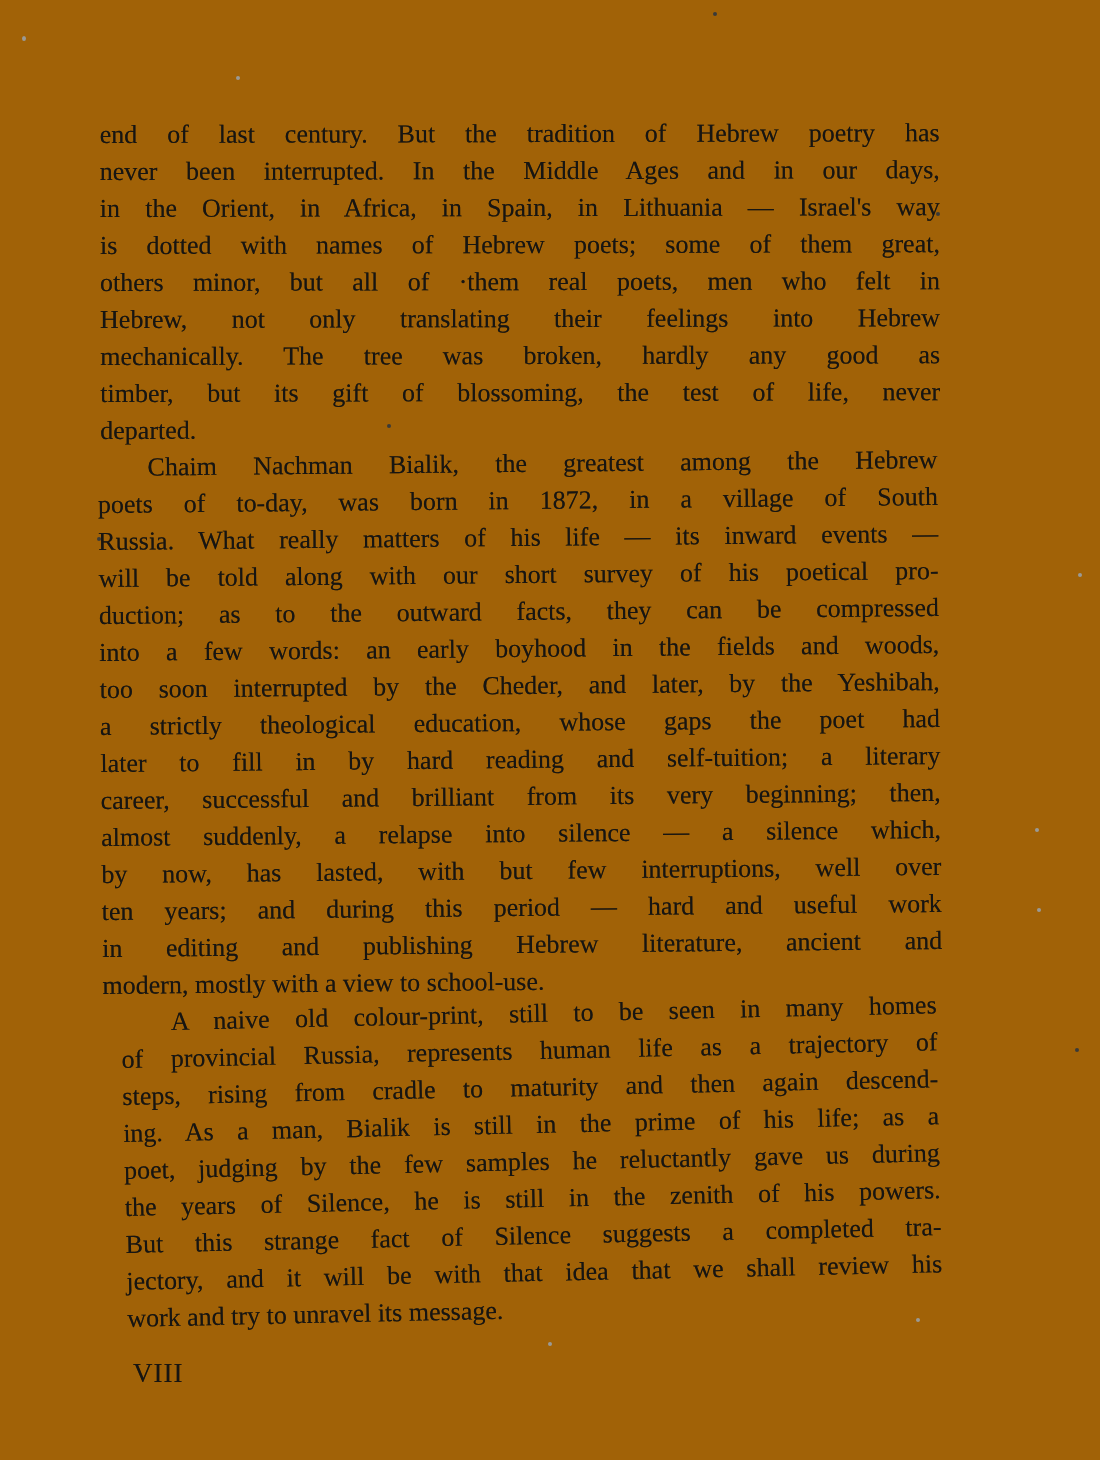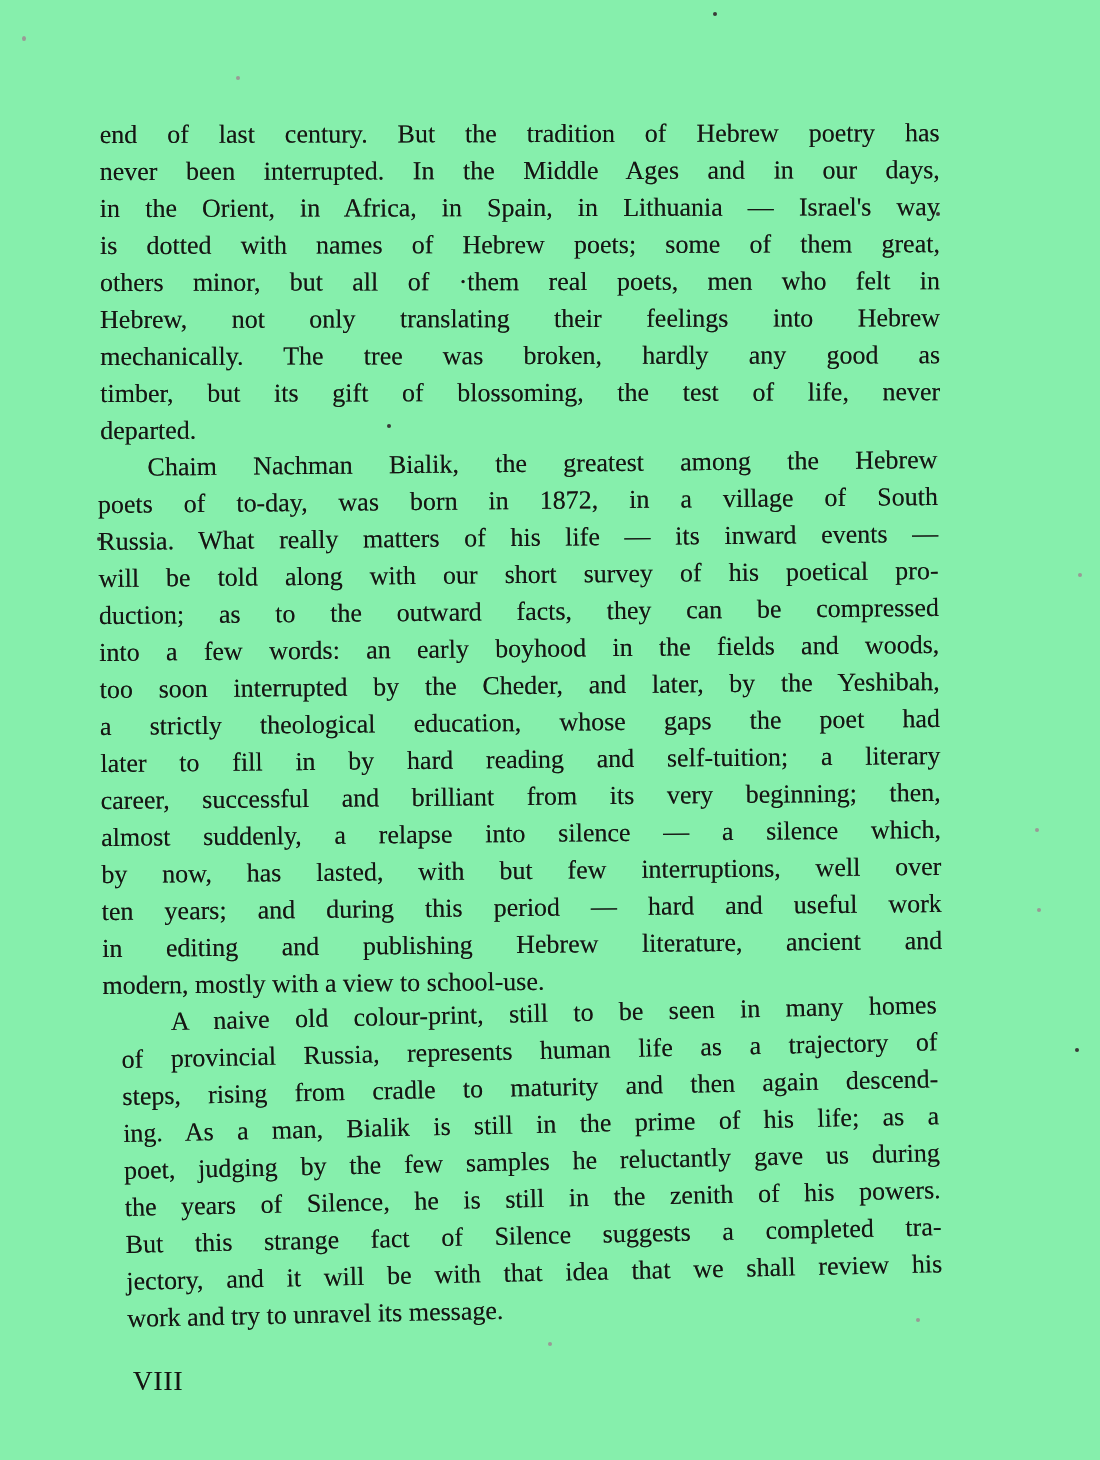--- a/index.html
+++ b/index.html
@@ -4,21 +4,21 @@
 <style>
   html, body {
     margin: 0;
     padding: 0;
     background: #ffffff;
   }
   .page {
     position: relative;
     width: 1100px;
     height: 1460px;
-    background: #86efac;
+    background: #a16207;
     overflow: hidden;
     font-family: "Liberation Serif", serif;
     color: #161513;
   }
   .text-block {
     position: absolute;
     left: 100px;
     top: 116px;
     width: 840px;
     font-size: 26px;
@@ -38,21 +38,20 @@
   }
   .line.indent { text-indent: 50px; }
   .line.last { text-align: left; text-align-last: left; }
   .page-number {
     position: absolute;
     left: 133px;
     top: 1358px;
     font-size: 27px;
     letter-spacing: 1px;
     text-shadow: 0 0 0.5px rgba(10,10,10,0.55);
-    margin-top: 8px;
   }
   .speck {
     position: absolute;
     background: #3a3a38;
     border-radius: 50%;
   }
   .speck.faint { background: #9a9a96; }
 </style>
 </head>
 <body>

